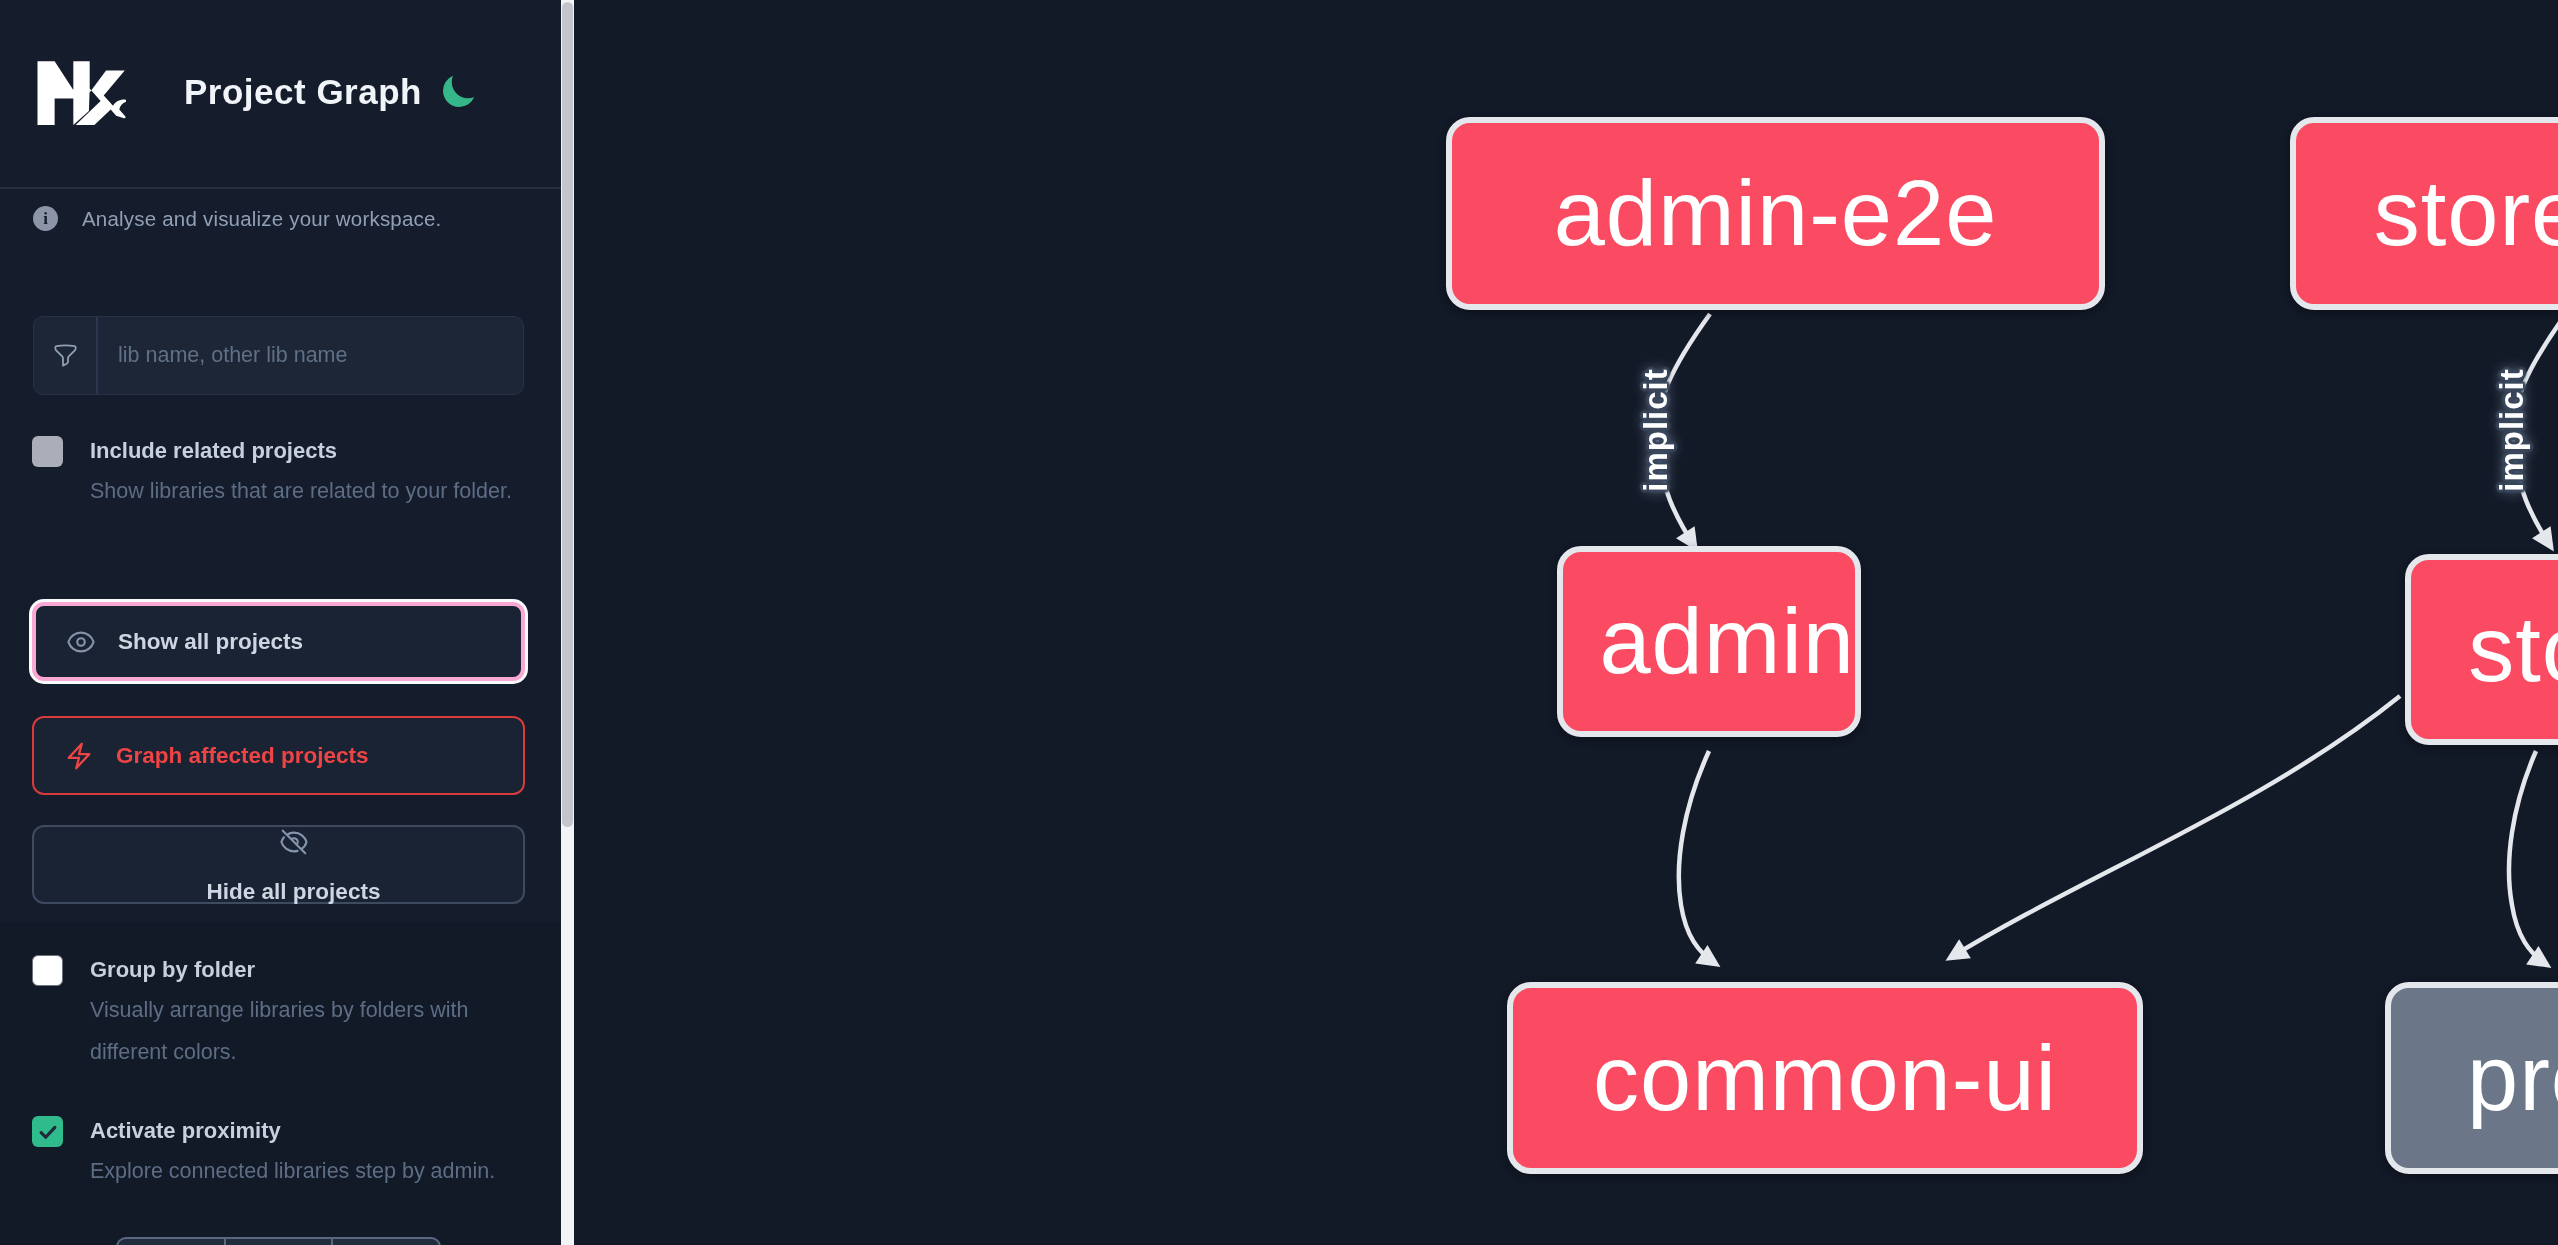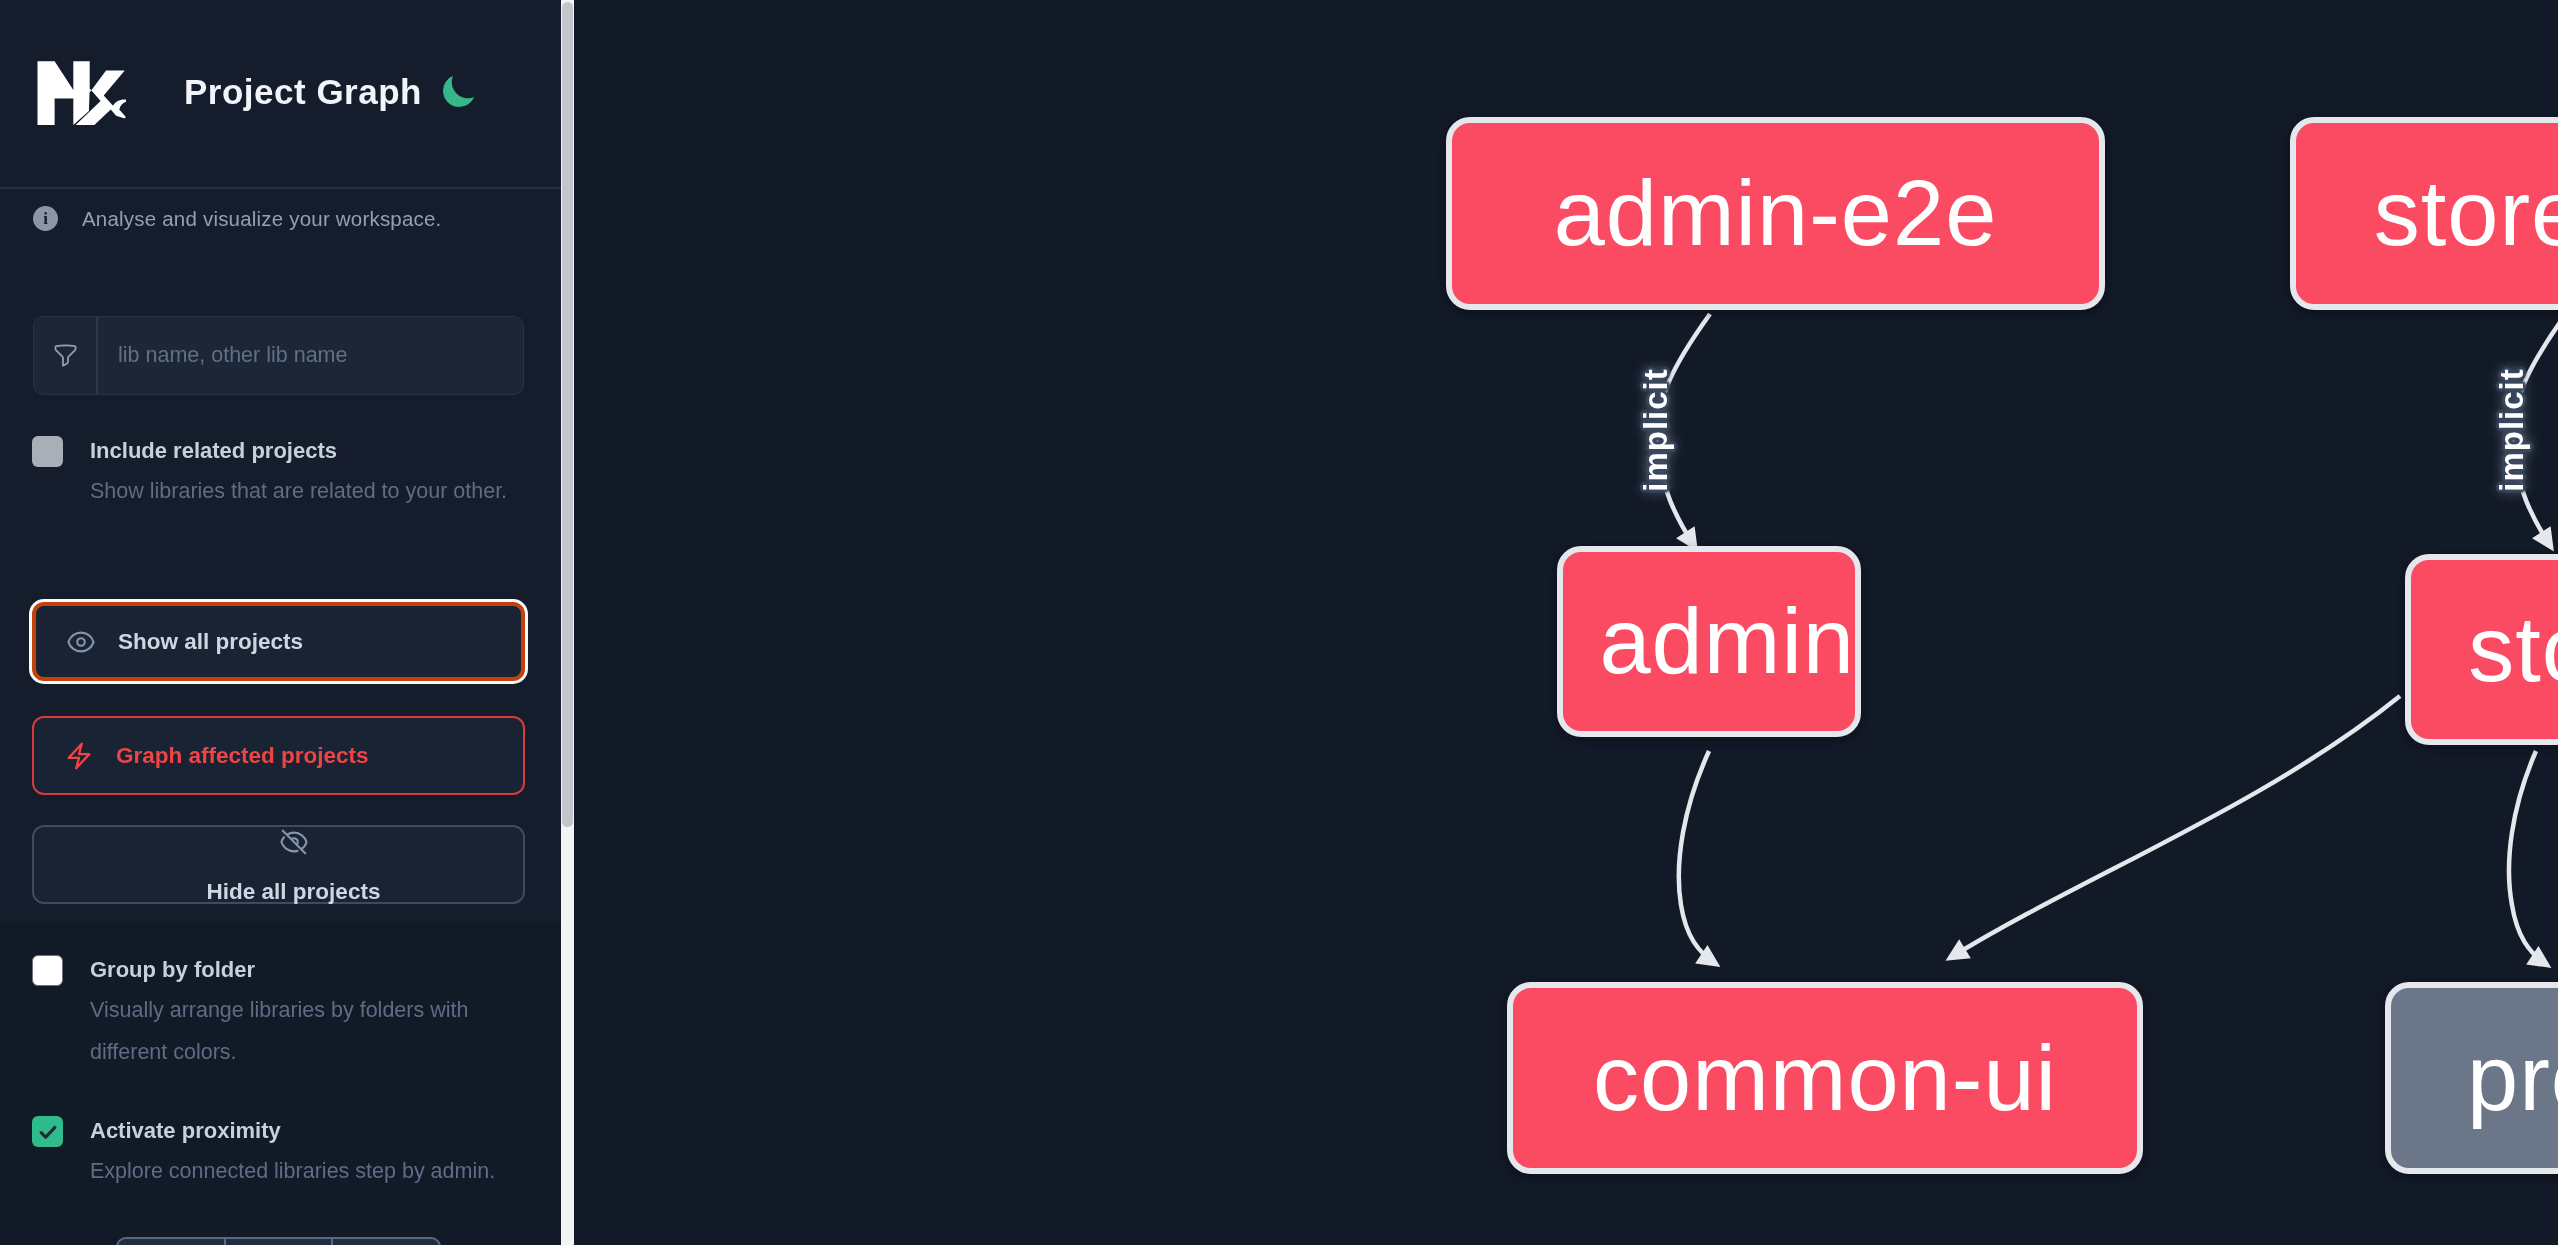--- a/index.html
+++ b/index.html
@@ -37,21 +37,21 @@
   .cbx.white{background:#ffffff;border:1px solid #6b7280;}
   .cbx.checked{background:#2fbb8c;display:flex;align-items:center;justify-content:center;}
   .toggle-title{font-size:22px;font-weight:700;color:#c7d1dd;line-height:34px;}
   .toggle-desc{font-size:21.5px;color:#5d6d85;line-height:42px;margin-top:2px;}
   
   .sb-btn{position:absolute;left:32px;width:493px;height:79px;box-sizing:border-box;
     background:#1a2334;border:2px solid #3d4b61;border-radius:12px;
     display:flex;align-items:center;gap:22px;padding:0 0 0 30px;cursor:pointer;
     font-family:"Liberation Sans",sans-serif;font-size:22.5px;font-weight:700;color:#cdd6e1;}
   .sb-btn .bicon{width:30px;height:30px;flex:0 0 auto;}
-  .sb-btn.focused{border:4px solid #c2410c;box-shadow:0 0 0 3px #f8fafc;}
+  .sb-btn.focused{border:4px solid #f9a8d4;box-shadow:0 0 0 3px #f8fafc;}
   .sb-btn.affected{border-color:#d93b3b;color:#ef4444;}
   
   .stepper{position:absolute;left:116px;top:1237px;width:325px;height:14px;box-sizing:border-box;
     background:#212c3e;border:2px solid #5a6980;border-bottom:none;border-radius:10px 10px 0 0;display:flex;}
   .stepper .seg{flex:1;}
   .stepper .seg + .seg{border-left:2px solid #5a6980;}
   
   .sb-scroll-track{position:absolute;left:561px;top:0;width:13px;height:1245px;background:#f2f3f5;z-index:6;}
   .sb-scroll-thumb{position:absolute;left:1px;top:2px;width:11px;height:825px;background:#c2c6cc;border-radius:6px;}
   
@@ -103,21 +103,21 @@
         <path d="M12 3c2.755 0 5.455.232 8.083.678.533.09.917.556.917 1.096v1.044a2.25 2.25 0 01-.659 1.591l-5.432 5.432a2.25 2.25 0 00-.659 1.591v2.927a2.25 2.25 0 01-1.244 2.013L9.75 21v-6.568a2.25 2.25 0 00-.659-1.591L3.659 7.409A2.25 2.25 0 013 5.818V4.774c0-.54.384-1.006.917-1.096A48.32 48.32 0 0112 3z"></path>
       </svg>
     </span>
     <input class="search-input" type="text" placeholder="lib name, other lib name" style="">
   </div>
 
   <label class="toggle" style="top:434px;">
     <span class="cbx gray"></span>
     <span>
       <span class="toggle-title">Include related projects</span>
-      <div class="toggle-desc">Show libraries that are related to your other.</div>
+      <div class="toggle-desc">Show libraries that are related to your folder.</div>
     </span>
   </label>
 
   <button class="sb-btn focused" style="top:602px;">
     <svg class="bicon" viewBox="0 0 24 24" fill="none" stroke="#8494ab" stroke-width="1.7" stroke-linecap="round" stroke-linejoin="round">
       <path d="M2.036 12.322a1.012 1.012 0 010-.639C3.423 7.51 7.36 4.5 12 4.5s8.577 3.01 9.964 7.183a1.012 1.012 0 010 .639C20.577 16.49 16.64 19.5 12 19.5s-8.577-3.01-9.964-7.178z"></path>
       <circle cx="12" cy="12" r="3"></circle>
     </svg>
     <span>Show all projects</span>
   </button>

